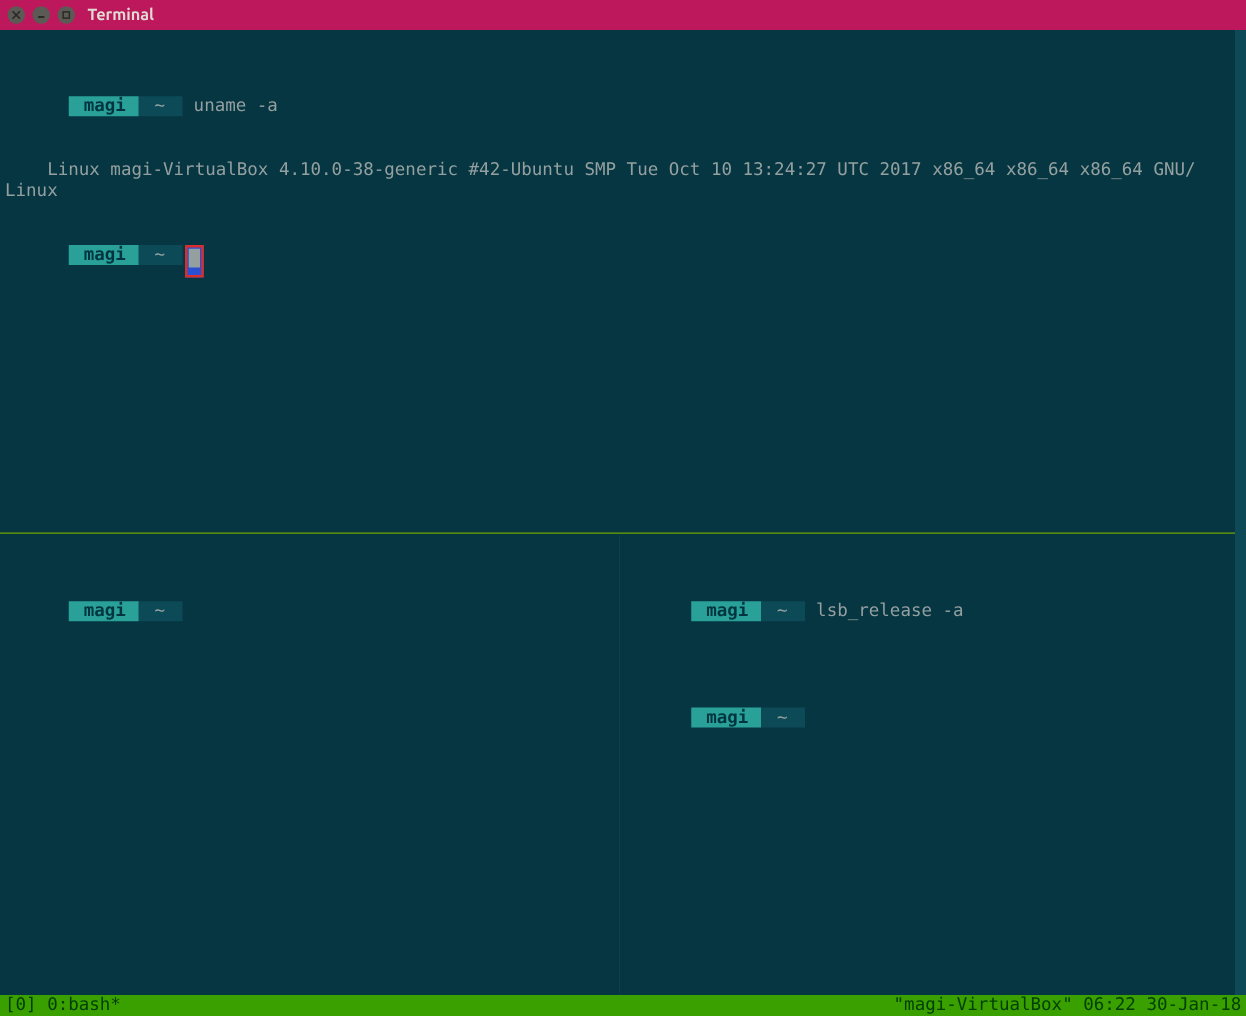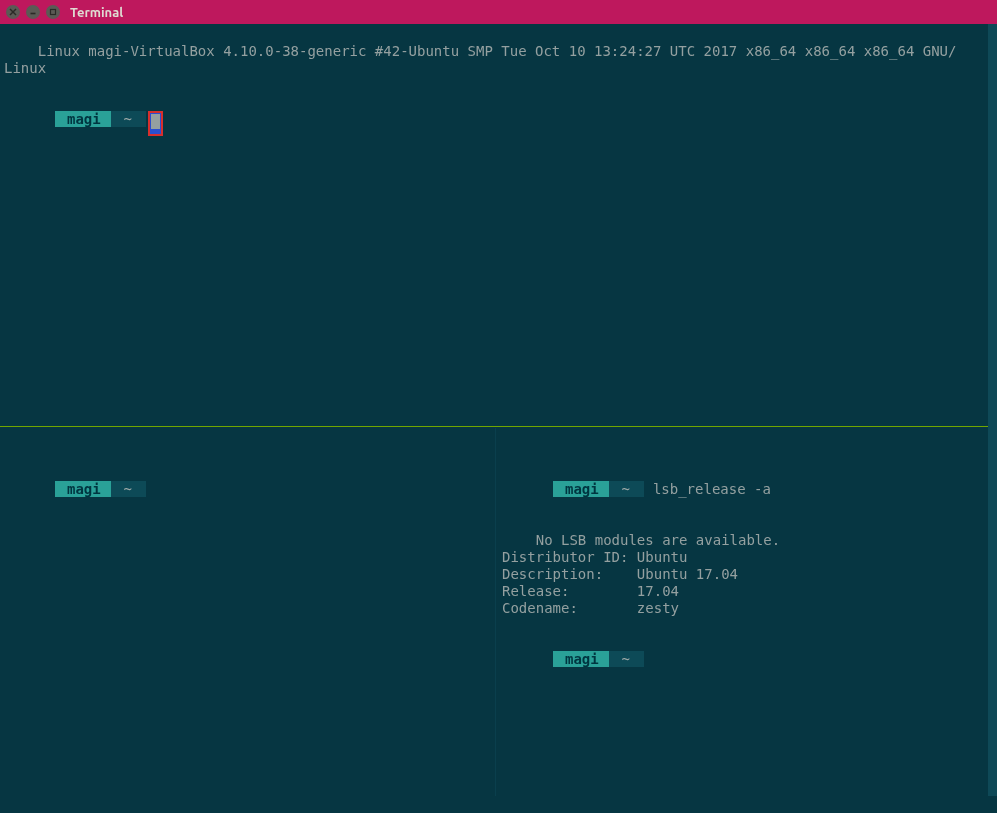--- a/index.html
+++ b/index.html
@@ -136,46 +136,48 @@
           <rect x="1.5" y="1.5" width="5" height="5" fill="none" stroke="#2b2a27" stroke-width="1.2"></rect>
         </svg>
     </div>
   </div>
   <span>Terminal</span>
 </div>
 
 <div class="term-area">
 
   <div class="pane pane-top">
+    <span class="line">
+      <span class="prompt-user"> magi </span><span class="prompt-path"> ~ </span> <span class="cmd">uname -a</span>
+    </span>
     <span class="out">Linux magi-VirtualBox 4.10.0-38-generic #42-Ubuntu SMP Tue Oct 10 13:24:27 UTC 2017 x86_64 x86_64 x86_64 GNU/
 Linux</span>
     <span class="line">
       <span class="prompt-user"> magi </span><span class="prompt-path"> ~ </span><span class="cursor-box"><span class="cursor-block"></span></span>
     </span>
   </div>
 
   <div class="hdiv"></div>
   <div class="vdiv"></div>
 
   <div class="pane pane-bl">
     <span class="line">
       <span class="prompt-user"> magi </span><span class="prompt-path"> ~ </span>
     </span>
   </div>
 
   <div class="pane pane-br">
     <span class="line">
       <span class="prompt-user"> magi </span><span class="prompt-path"> ~ </span> <span class="cmd">lsb_release -a</span>
     </span>
-    <span class="out">No LSB modules are available.
-Distributor ID: Ubuntu
-Description:    Ubuntu 17.04
-Release:        17.04
-Codename:       zesty</span>
     <span class="line">
       <span class="prompt-user"> magi </span><span class="prompt-path"> ~ </span>
     </span>
   </div>
 
   <div class="scrollbar"></div>
 
+  <div class="statusbar">
+    <span>[0] 0:bash*</span>
+    <span class="right">"magi-VirtualBox" 06:22 30-Jan-18</span>
+  </div>
 
 </div>
 
 </body></html>

